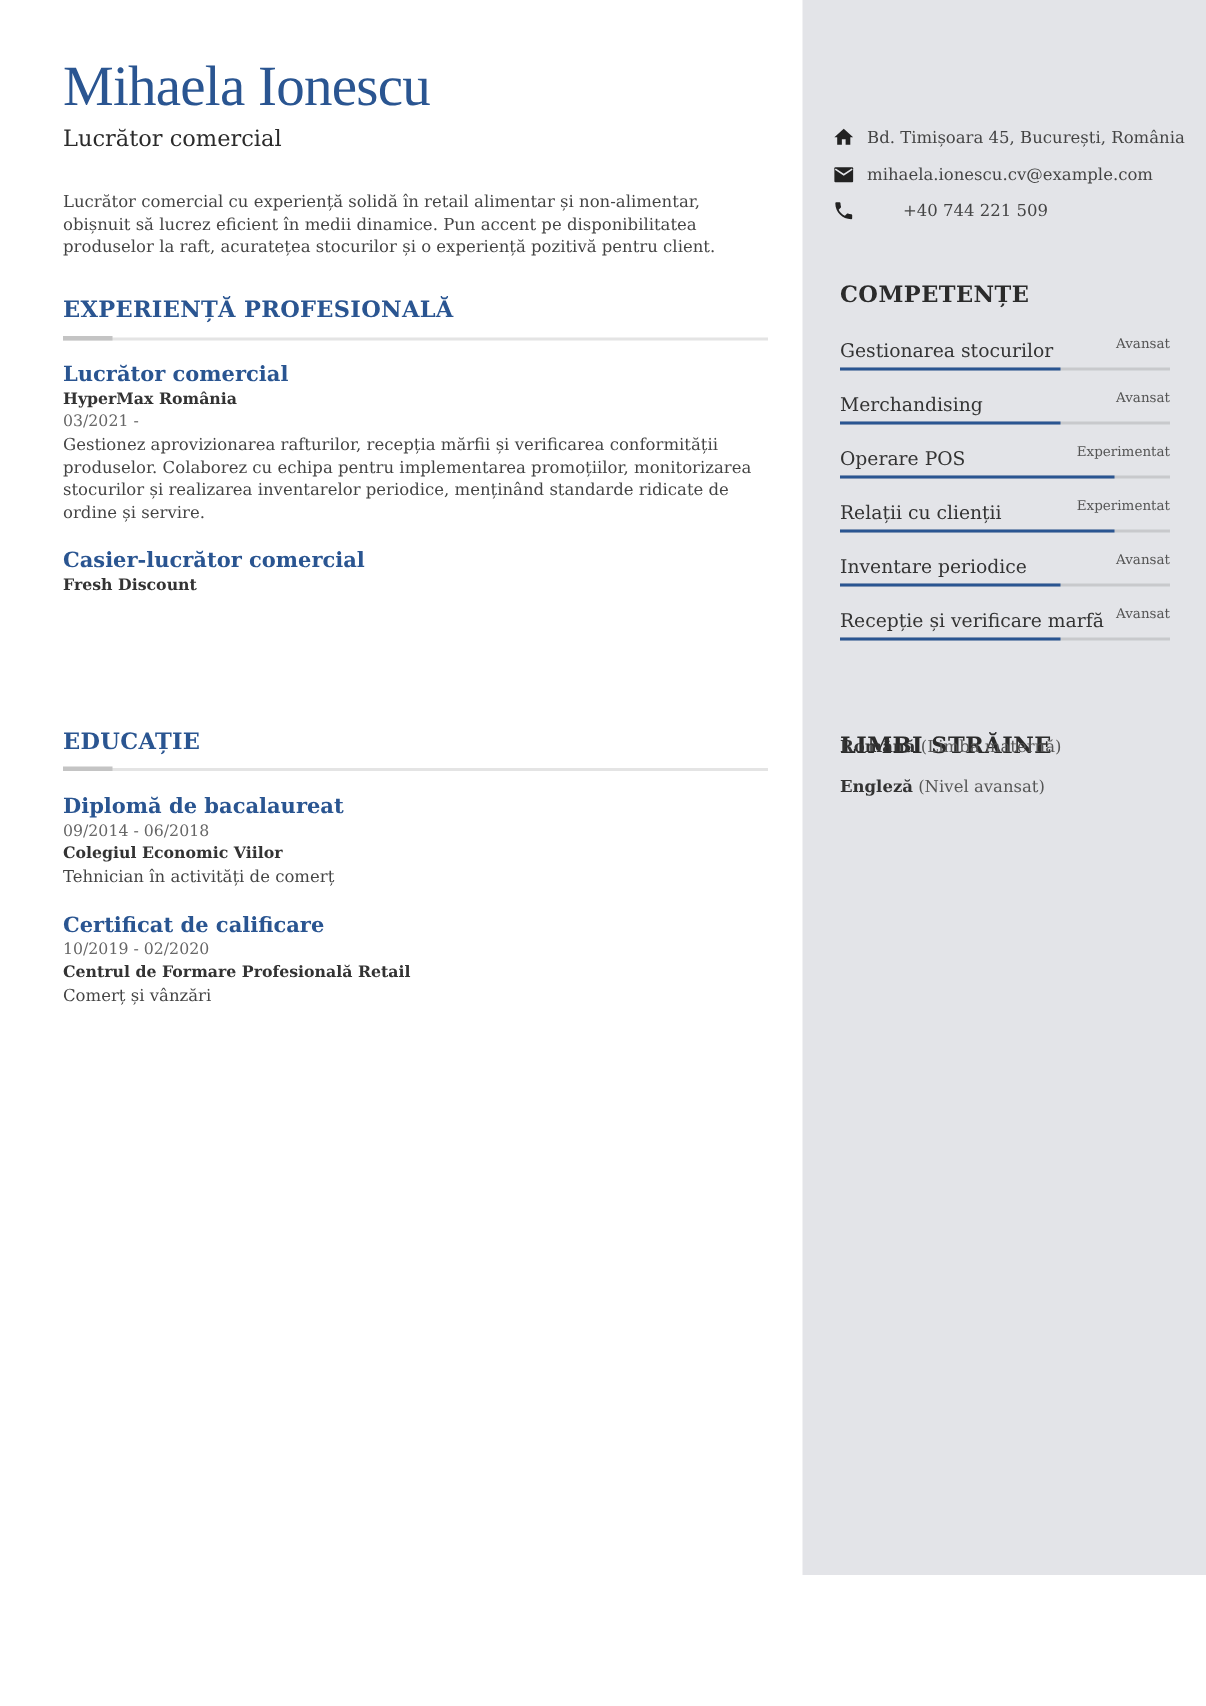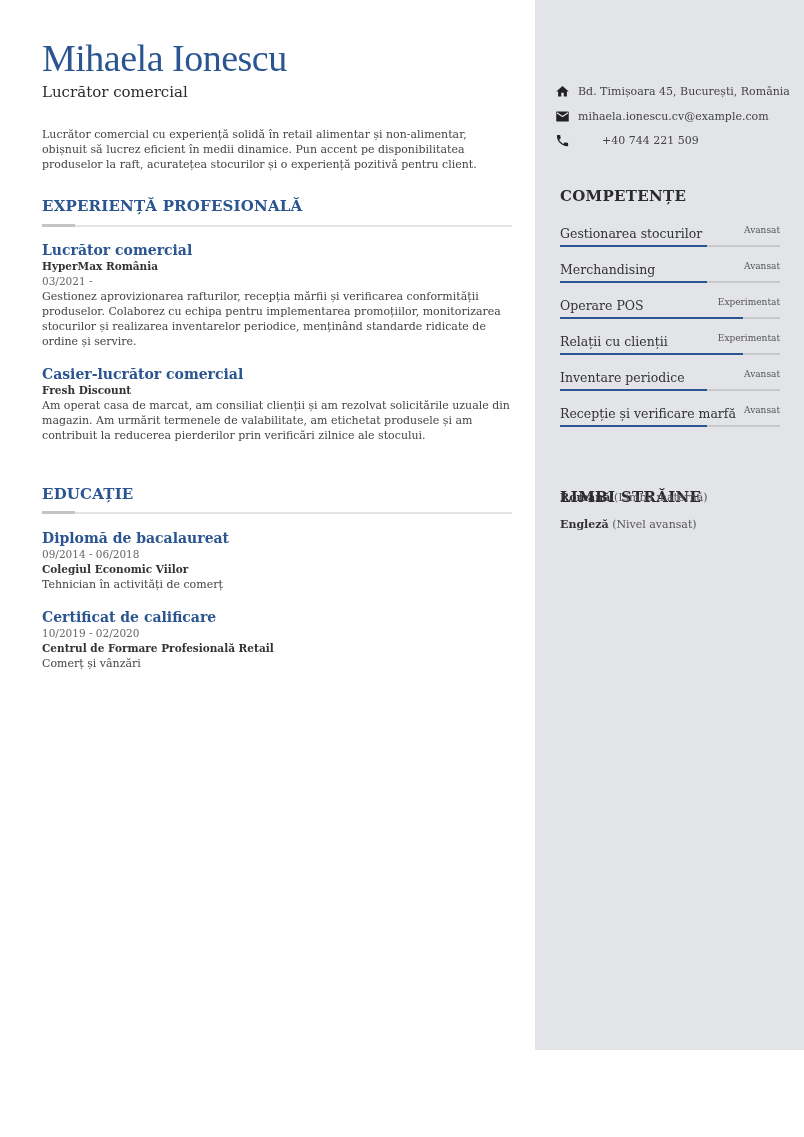--- a/index.html
+++ b/index.html
@@ -47,21 +47,20 @@
   <div class="entry" style="top:242px;">
     <div class="role">Lucrător comercial</div>
     <div class="org">HyperMax România</div>
     <div class="date">03/2021 -</div>
     <div class="desc">Gestionez aprovizionarea rafturilor, recepția mărfii și verificarea conformității produselor. Colaborez cu echipa pentru implementarea promoțiilor, monitorizarea stocurilor și realizarea inventarelor periodice, menținând standarde ridicate de ordine și servire.</div>
   </div>
 
   <div class="entry" style="top:366px;">
     <div class="role">Casier-lucrător comercial</div>
     <div class="org">Fresh Discount</div>
-    <div class="desc">Am operat casa de marcat, am consiliat clienții și am rezolvat solicitările uzuale din magazin. Am urmărit termenele de valabilitate, am etichetat produsele și am contribuit la reducerea pierderilor prin verificări zilnice ale stocului.</div>
   </div>
 
   <div class="section-h" style="top:485px;">EDUCAȚIE</div>
   <div class="section-rule" style="top:512px;">
       <div class="accent"></div>
     </div>
 
   <div class="entry" style="top:530px;">
     <div class="role">Diplomă de bacalaureat</div>
     <div class="date">09/2014 - 06/2018</div>

